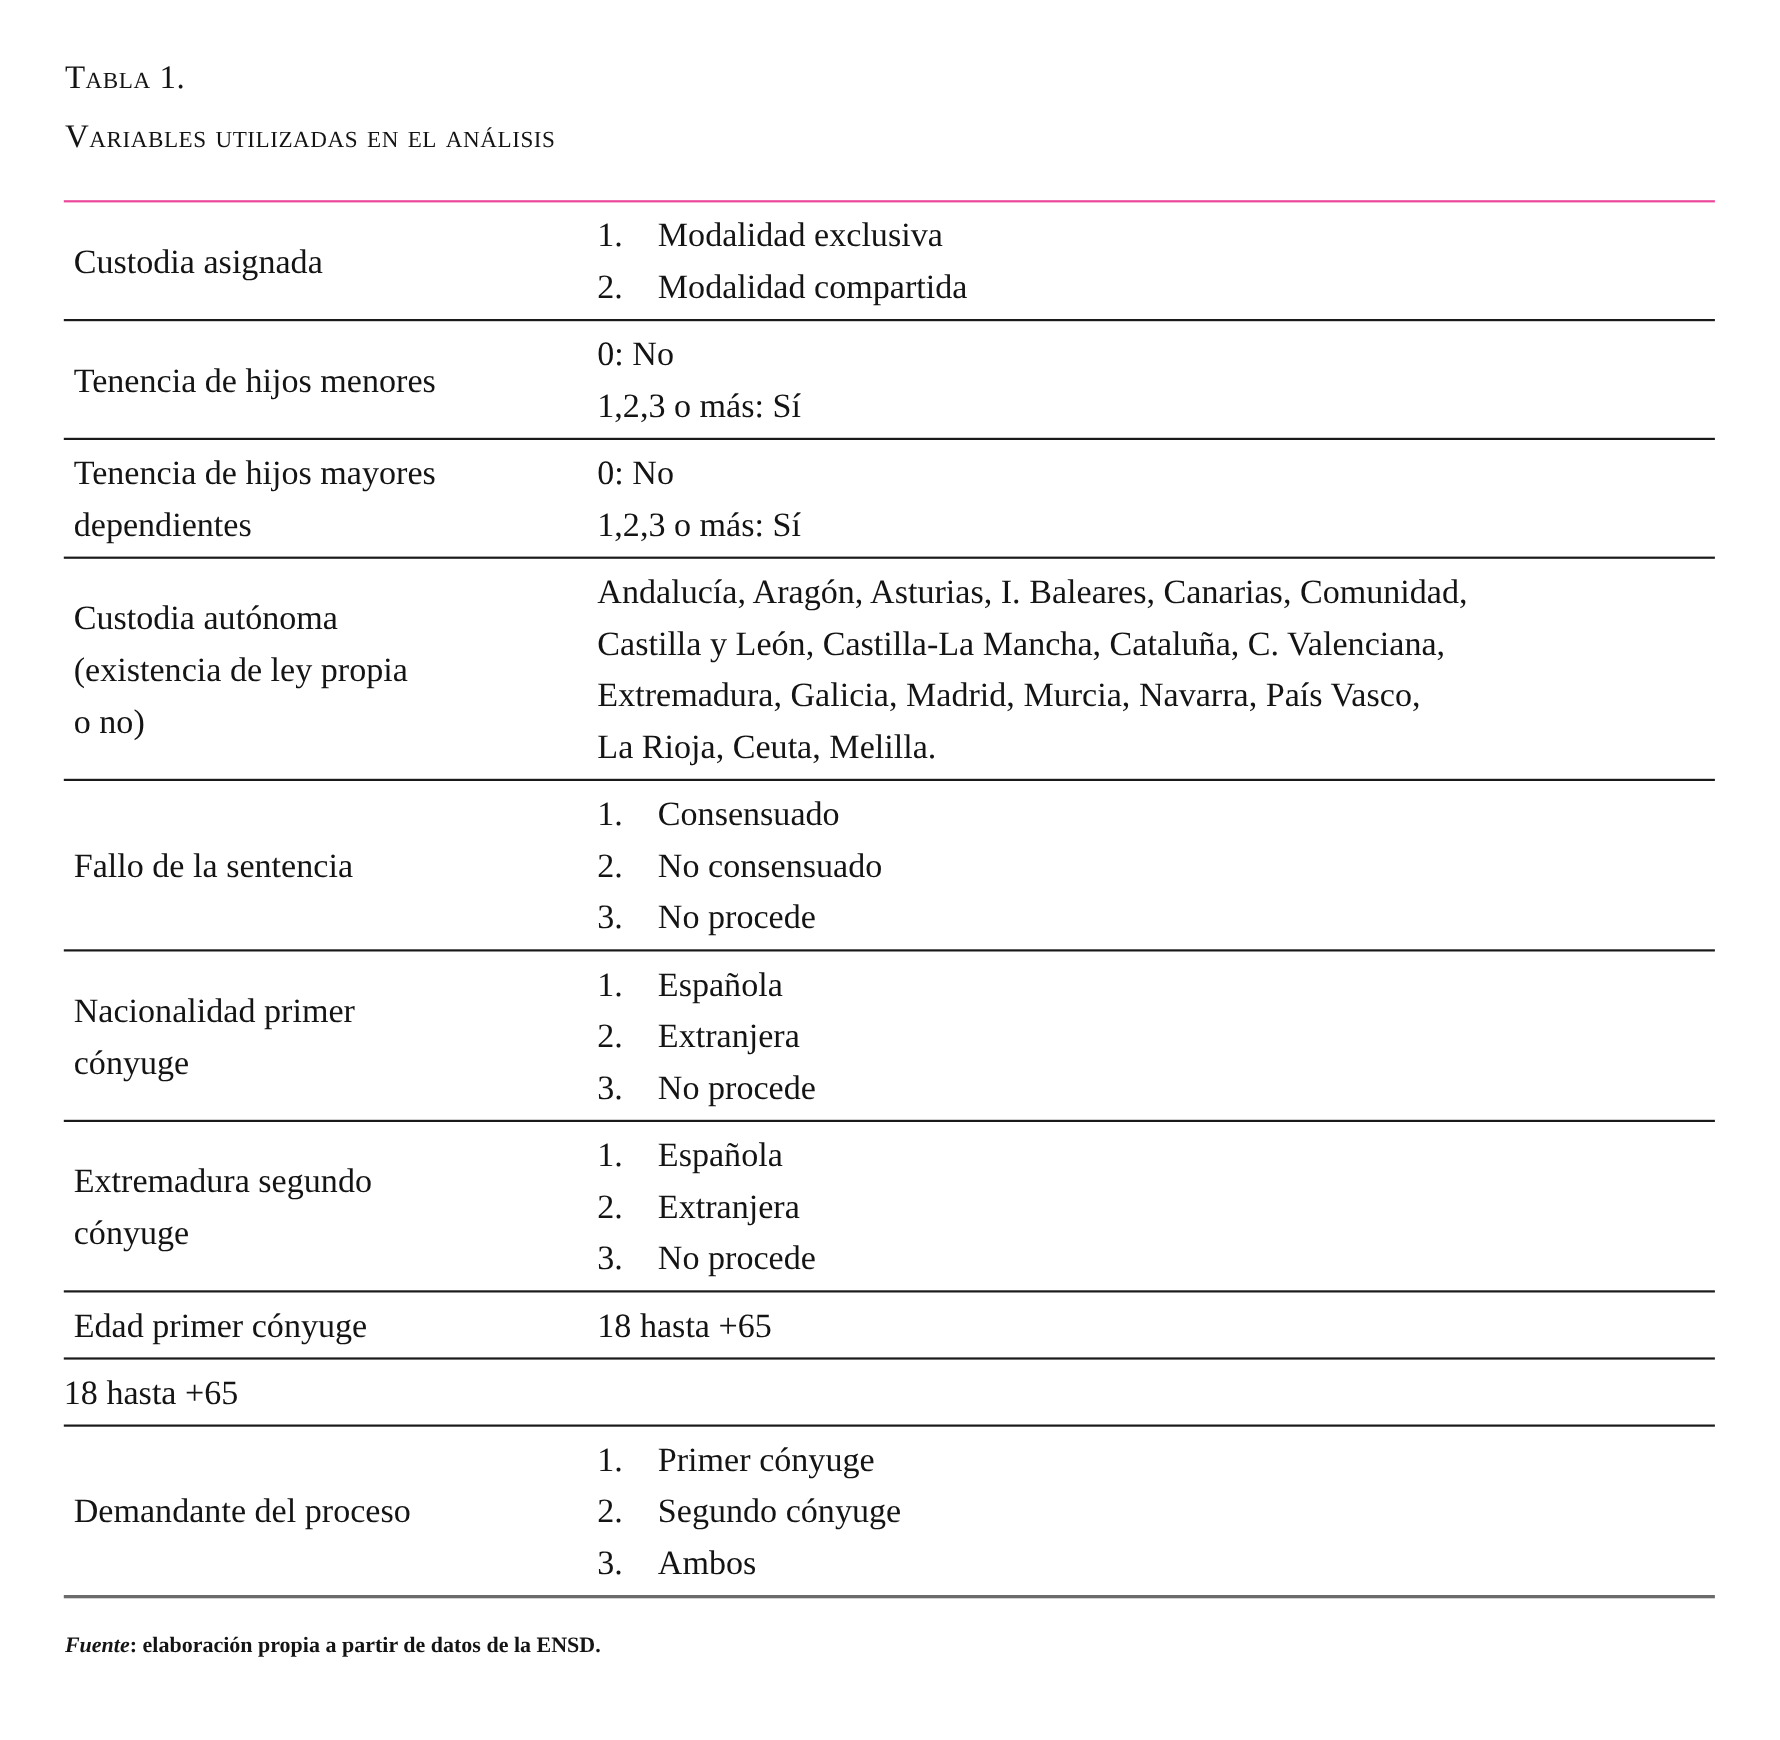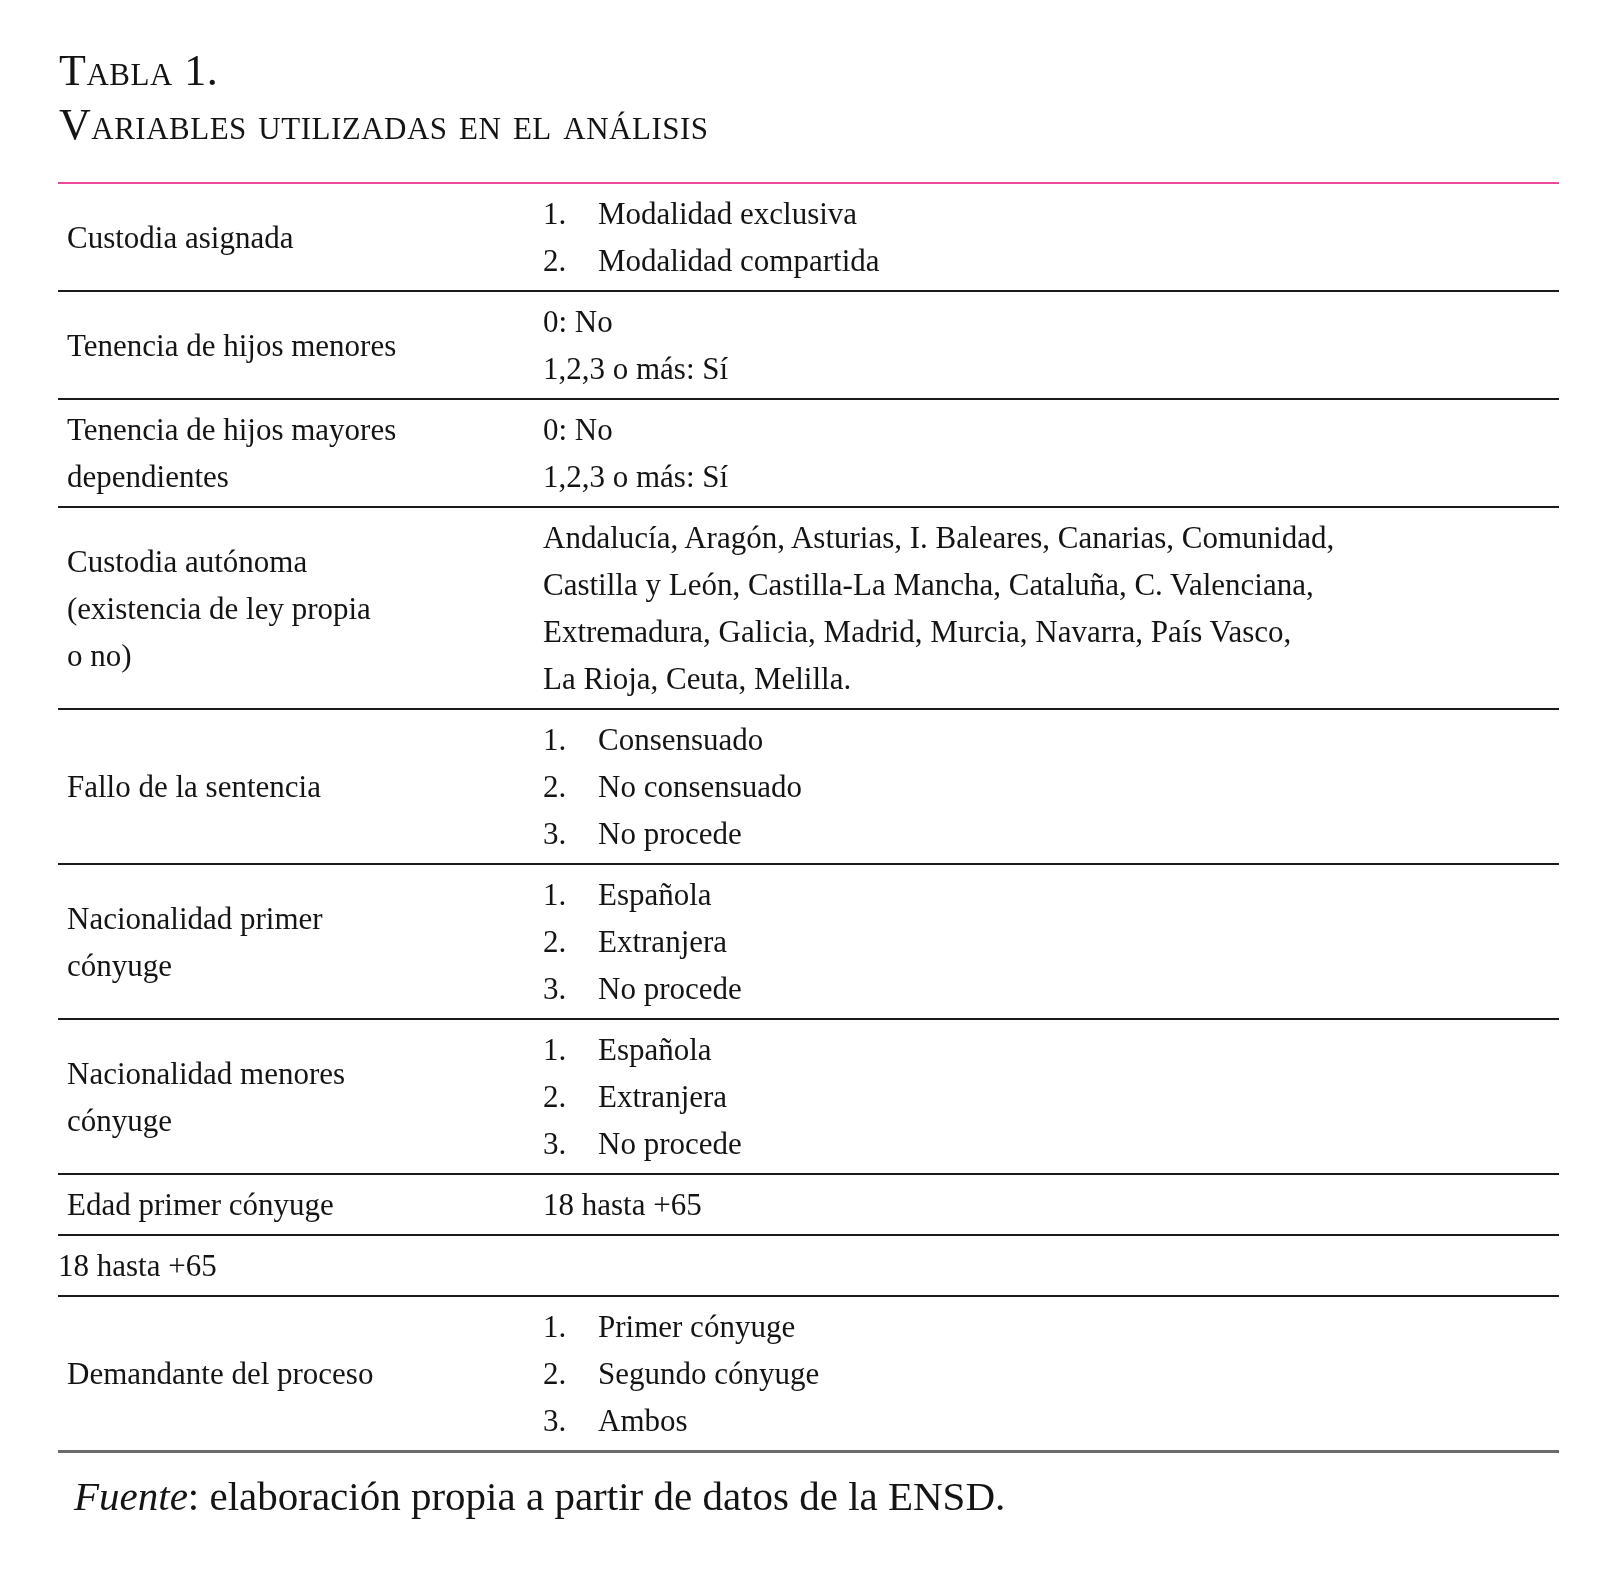--- a/index.html
+++ b/index.html
@@ -16,21 +16,21 @@
     box-sizing: border-box;
     width: 1618px;
     height: 1582px;
     padding: 44px 59px 0 58px;
   }
   .title-block {
     margin: 0 0 0 1px;
   }
   .title-line {
     font-variant: small-caps;
-    font-size: 44px;
+    font-size: 30px;
     line-height: 54px;
     letter-spacing: 0.5px;
     white-space: nowrap;
   }
   .vtable {
     width: 1501px;
     margin-top: 30px;
     border-top: 2px solid #ec4899;
   }
   .t-row {
@@ -56,23 +56,24 @@
     font-size: 31px;
     line-height: 47px;
     white-space: nowrap;
   }
   .v-marker {
     display: inline-block;
     width: 55px;
   }
   .source-note {
     margin-top: 22px;
-    margin-left: 16px;
-    font-size: 41px;
+    margin-left: 1px;
+    font-size: 20px;
     line-height: 42px;
+    font-weight: bold;
   }
   .source-label {
     font-style: italic;
   }
 </style>
 </head>
 <body>
 
 <div class="page">
 
@@ -146,21 +147,21 @@
       </div>
       <div class="t-values">
         <div class="v-line"><span class="v-marker">1.</span><span>Española</span></div>
         <div class="v-line"><span class="v-marker">2.</span><span>Extranjera</span></div>
         <div class="v-line"><span class="v-marker">3.</span><span>No procede</span></div>
       </div>
     </div>
 
     <div class="t-row">
       <div class="t-label">
-        <div class="l-line">Nacionalidad menores</div>
+        <div class="l-line">Extremadura segundo</div>
         <div class="l-line">cónyuge</div>
       </div>
       <div class="t-values">
         <div class="v-line"><span class="v-marker">1.</span><span>Española</span></div>
         <div class="v-line"><span class="v-marker">2.</span><span>Extranjera</span></div>
         <div class="v-line"><span class="v-marker">3.</span><span>No procede</span></div>
       </div>
     </div>
 
     <div class="t-row">

